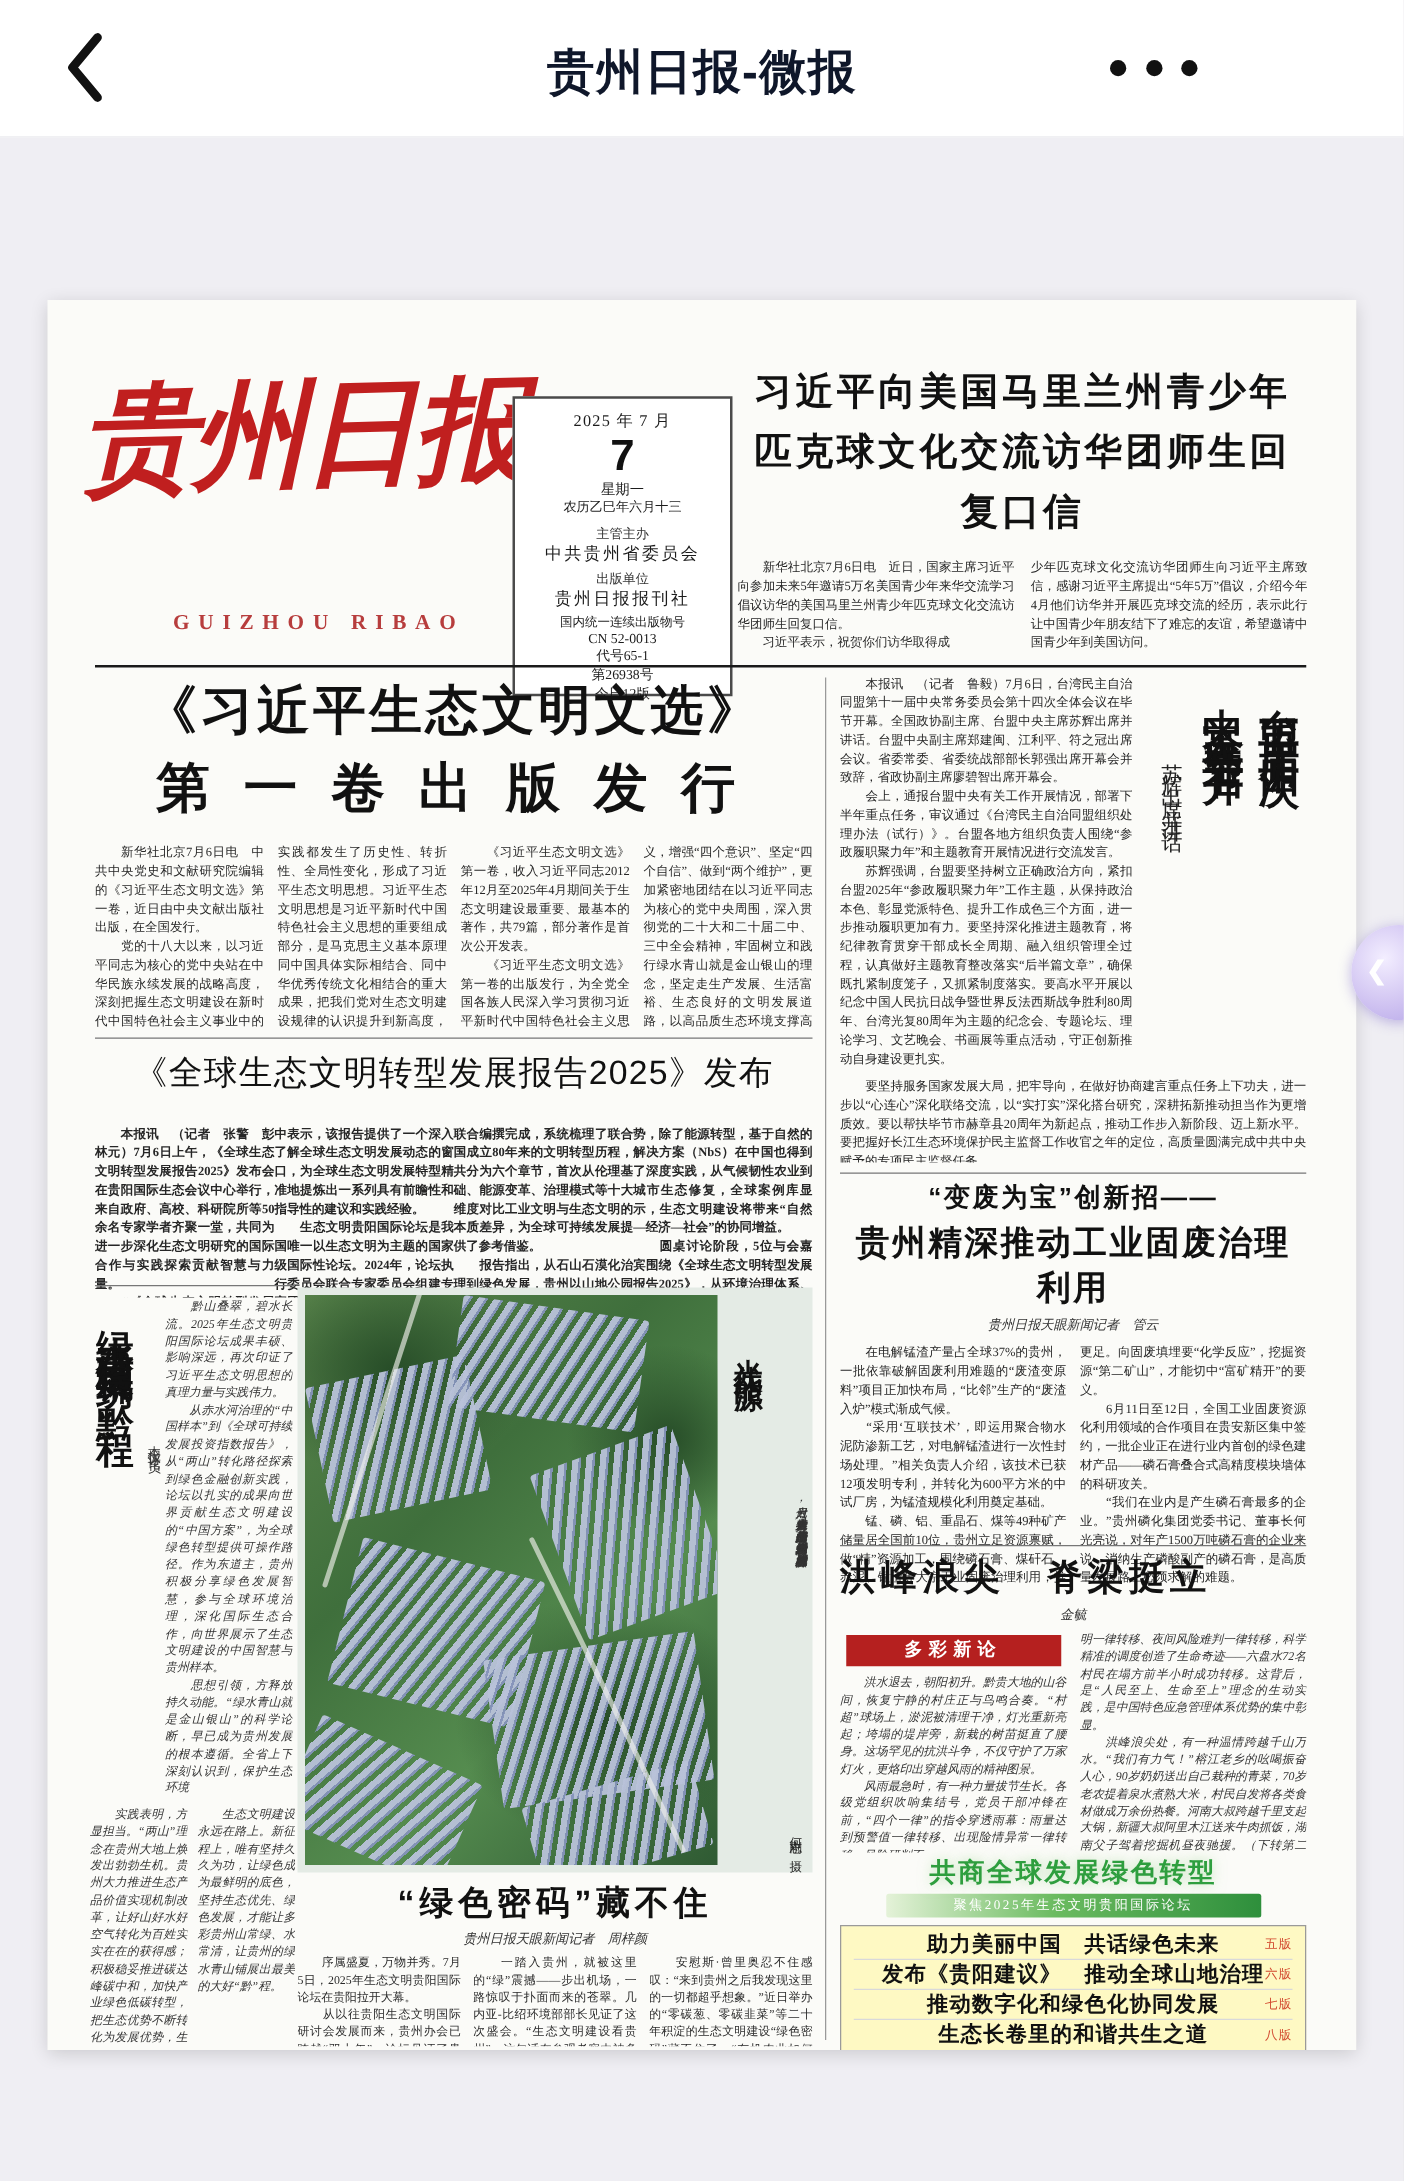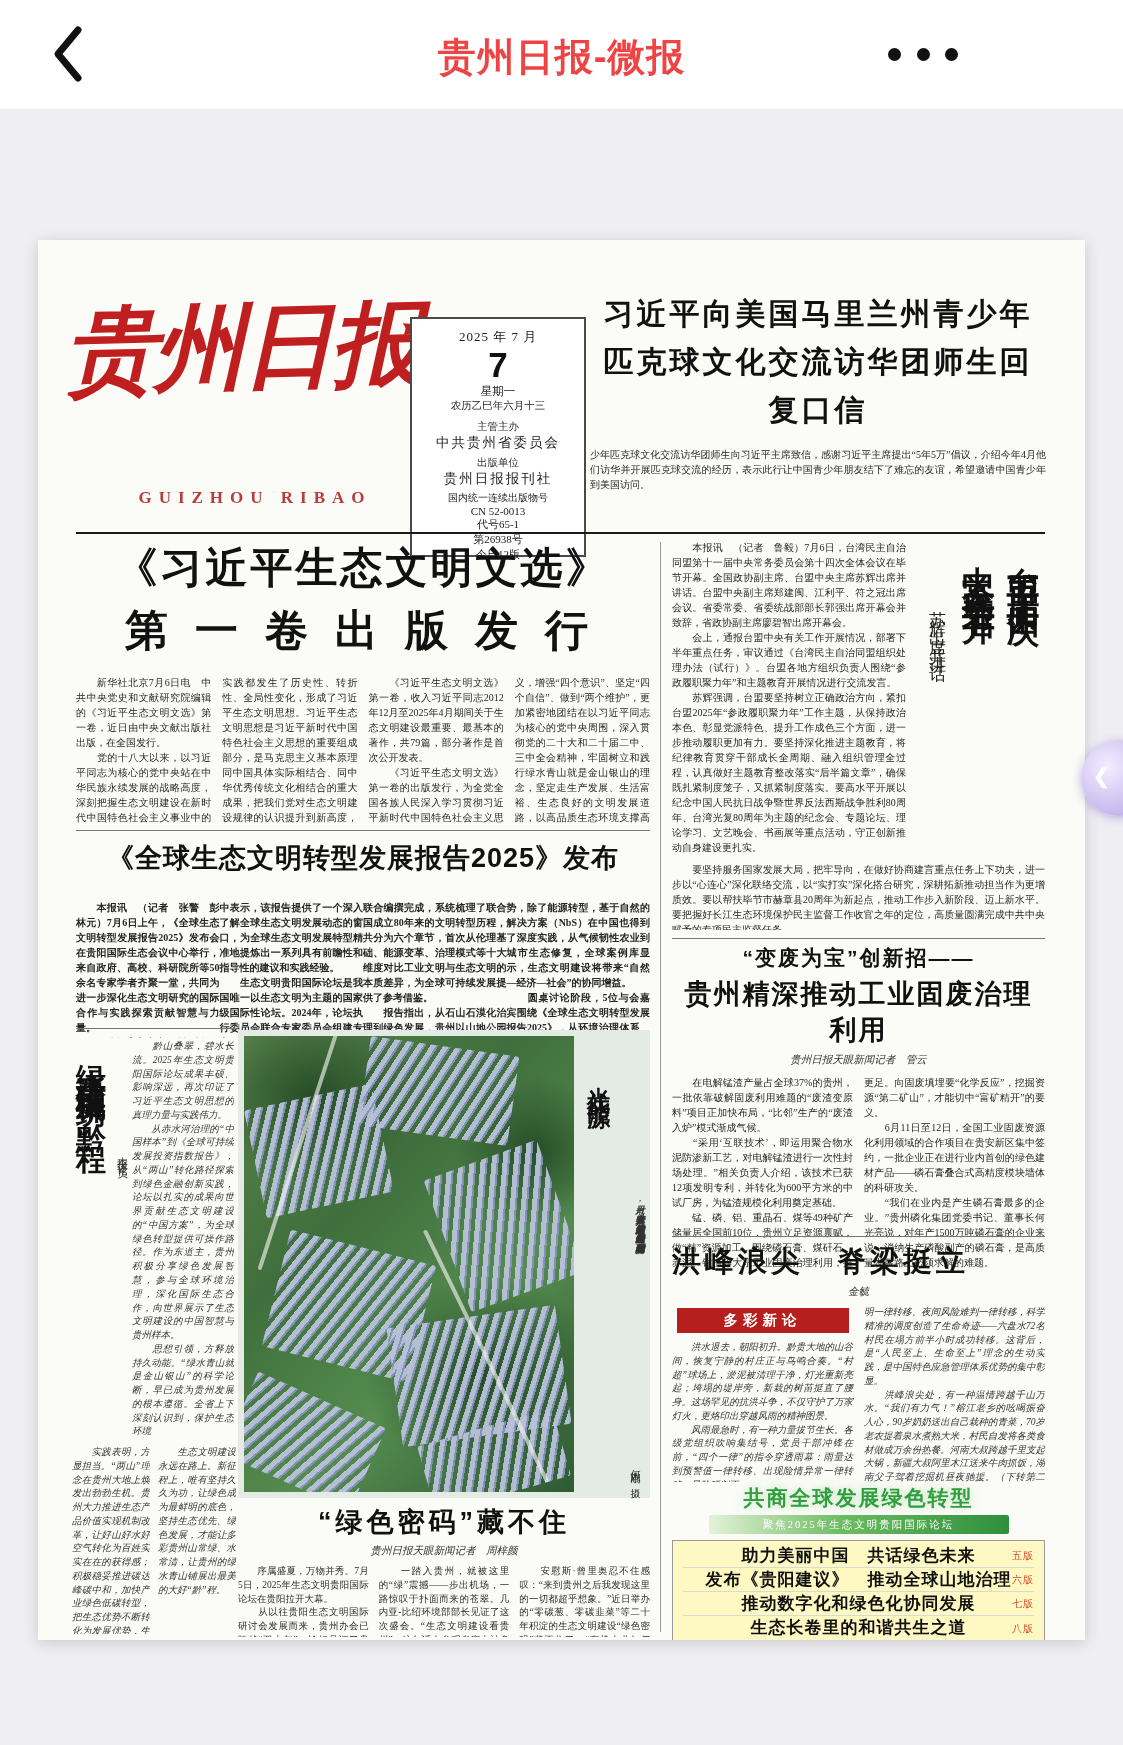--- a/index.html
+++ b/index.html
@@ -2,21 +2,21 @@
 <html><head>
 <meta charset="utf-8">
 <style>
   * { margin:0; padding:0; box-sizing:border-box; }
   body { background:#d8d8dc; font-family:"Liberation Serif", serif; }
   .screen { position:relative; width:1123px; height:1745px; background:#efeef3; overflow:hidden; margin:0 auto; }
 
   
   .appbar { position:absolute; left:0; top:0; width:1123px; height:110px; background:#ffffff; border-bottom:1px solid #ececf0; z-index:5; }
   .back-btn { position:absolute; left:46px; top:24px; width:44px; height:60px; cursor:pointer; }
-  .app-title { position:absolute; left:200px; right:200px; top:32px; text-align:center; font-size:38px; font-weight:700; color:#ef4444; font-family:"Liberation Sans", sans-serif; letter-spacing:1px; }
+  .app-title { position:absolute; left:200px; right:200px; top:32px; text-align:center; font-size:38px; font-weight:700; color:#0f172a; font-family:"Liberation Sans", sans-serif; letter-spacing:1px; }
   .menu-dots { position:absolute; left:888px; top:48px; width:70px; height:16px; display:flex; justify-content:space-between; cursor:pointer; }
   .menu-dots i { width:13px; height:13px; border-radius:50%; background:#111; }
 
   .float-orb { position:absolute; right:-34px; top:740px; width:76px; height:76px; border-radius:50%;
     background:radial-gradient(circle at 35% 35%, #f3eeff, #cfc2f1 55%, #b0a1e6); box-shadow:0 2px 10px rgba(120,100,200,.45); z-index:6; }
   .float-orb span { position:absolute; left:12px; top:24px; color:#ffffff; font-size:20px; font-weight:700; }
 
   
   .page { position:absolute; left:38px; top:240px; width:1047px; height:1400px; background:#fbfbf8; box-shadow:0 3px 14px rgba(0,0,0,.16); overflow:hidden; }
   .hr { position:absolute; border-top:2px solid #1a1a1a; }
@@ -46,21 +46,21 @@
   .ts-cols { display:flex; gap:13px; margin-top:13px; height:94px; overflow:hidden; }
   .ts-cols > div { flex:1; }
 
   .leadstory { position:absolute; left:38px; top:300px; width:574px; }
   .ld-h1 { font-size:42px; font-weight:900; text-align:center; letter-spacing:3px; }
   .ld-h2 { font-size:43px; font-weight:900; text-align:center; letter-spacing:27px; padding-left:14px; margin-top:6px; }
   .cols4 { display:flex; gap:11px; margin-top:15px; height:150px; overflow:hidden; }
   .cols4 > div { flex:1; }
 
   .report { position:absolute; left:38px; top:600px; width:574px; }
-  .rp-h { font-size:27px; font-weight:700; text-align:center; letter-spacing:1px; }
+  .rp-h { font-size:27px; font-weight:400; text-align:center; letter-spacing:1px; }
   .rp-cols { display:flex; margin-top:24px; height:138px; overflow:hidden;font-weight:bold; }
   .rp-cols > div { flex:1; }
 
   
   .photo-mat { position:absolute; left:200px; top:790px; width:412px; height:468px; background:#e4ebe5; }
   .photo { position:absolute; left:6px; top:6px; width:330px; height:456px; overflow:hidden;
     background:linear-gradient(135deg,#5a854c,#3f6f3c 35%,#558c4f 65%,#2f5a33); }
   .pnl { position:absolute; background:repeating-linear-gradient(115deg,#b9c2d9 0 5px,#8593ba 5px 7px,rgba(255,255,255,0) 7px 11px); border-radius:3px; opacity:.95; }
   .blob { position:absolute; border-radius:50%; background:radial-gradient(closest-side,#274d28,rgba(39,77,40,0)); }
   .road { position:absolute; background:rgba(240,240,235,.65); border-radius:2px; }
@@ -155,20 +155,22 @@
       <div class="db-num">CN 52-0013</div>
       <div class="db-num">代号65-1</div>
       <div class="db-num">第26938号</div>
       <div class="db-num">今日12版</div>
     </div>
 
     <div class="topstory">
       <div class="ts-h headfont">习近平向美国马里兰州青少年</div>
       <div class="ts-h headfont">匹克球文化交流访华团师生回复口信</div>
       <div class="ts-cols">
+        <div class="t10">　　新华社北京7月6日电　近日，国家主席习近平向参加未来5年邀请5万名美国青少年来华交流学习倡议访华的美国马里兰州青少年匹克球文化交流访华团师生回复口信。
+　　习近平表示，祝贺你们访华取得成</div>
         <div class="t10">少年匹克球文化交流访华团师生向习近平主席致信，感谢习近平主席提出“5年5万”倡议，介绍今年4月他们访华并开展匹克球交流的经历，表示此行让中国青少年朋友结下了难忘的友谊，希望邀请中国青少年到美国访问。</div>
       </div>
     </div>
 
     <div class="hr" style="left:38px; top:292px; width:969px;"></div>
     <div class="vr" style="left:622px; top:302px; height:1090px;"></div>
 
     <div class="leadstory">
       <div class="ld-h1 headfont">《习近平生态文明文选》</div>
       <div class="ld-h2 headfont">第一卷出版发行</div>

